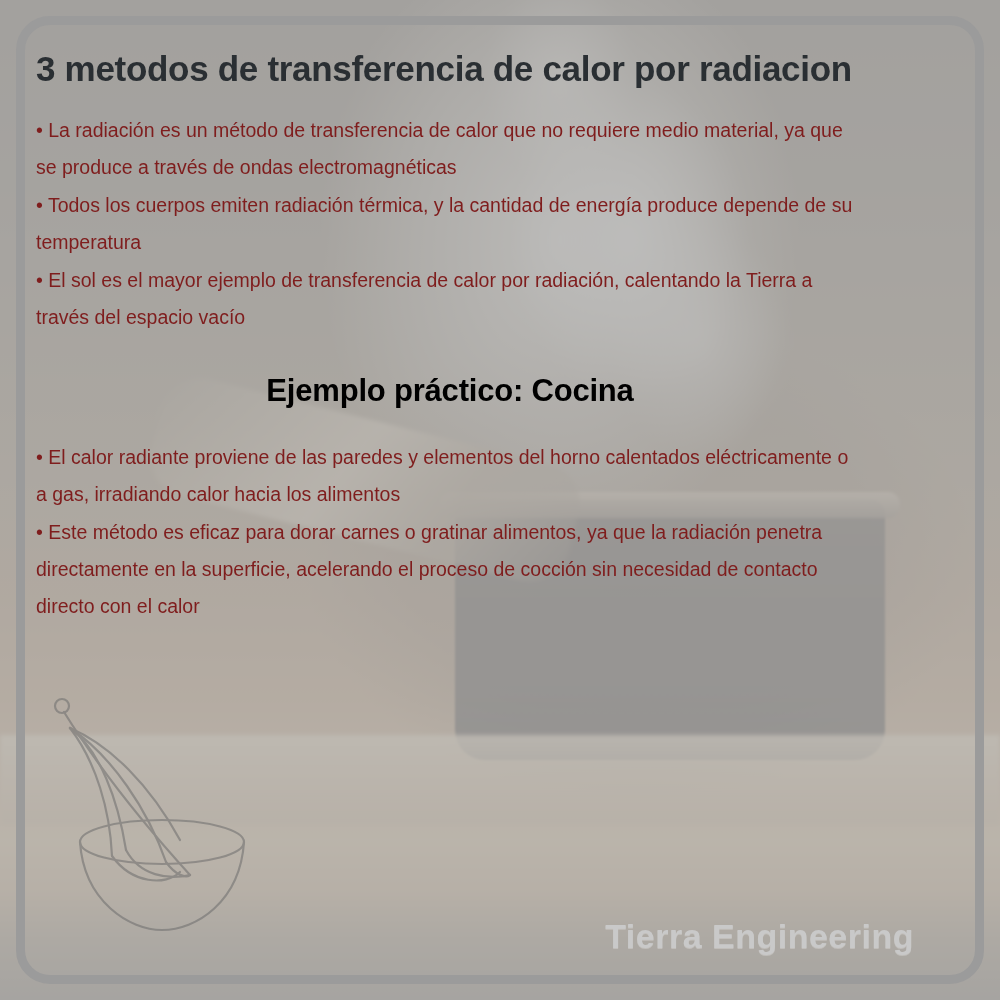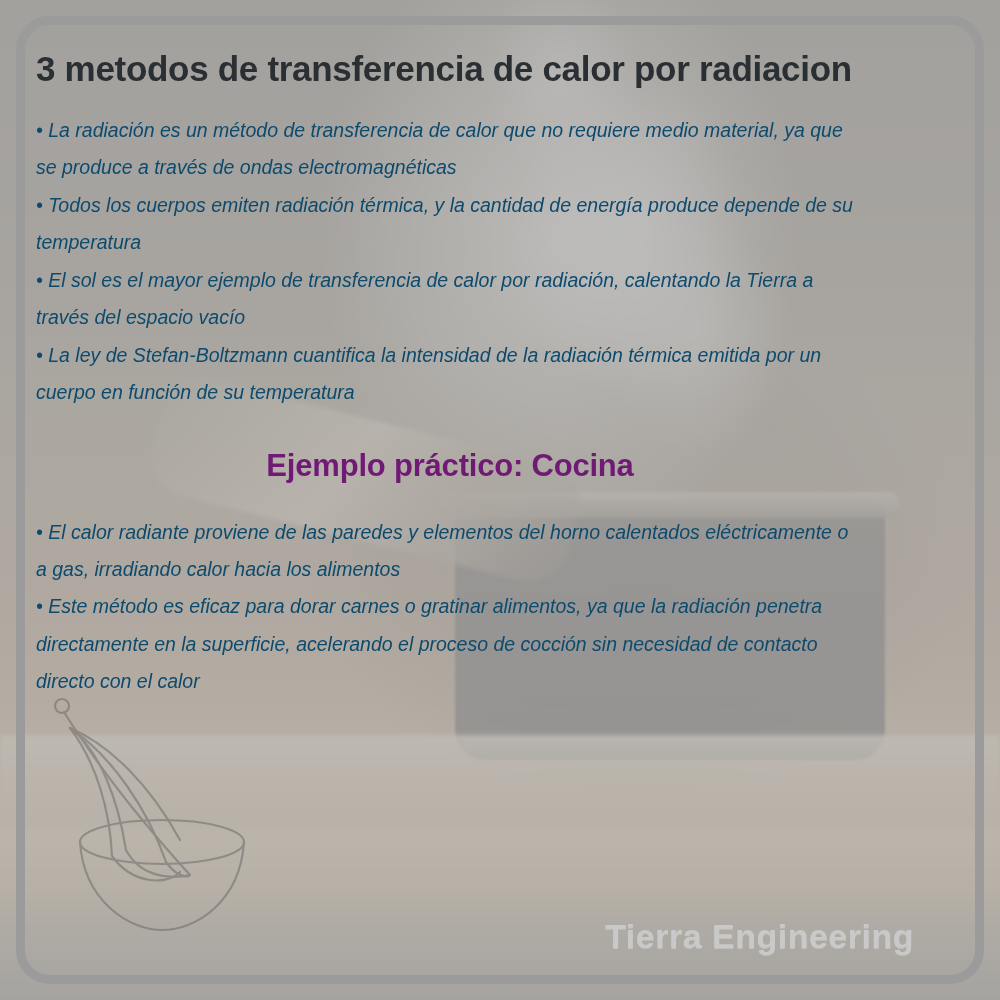--- a/index.html
+++ b/index.html
@@ -136,30 +136,29 @@
     line-height: 1.2;
     margin: 8px 0 22px 0;
     white-space: nowrap;
   }
 
   .bullets {
     margin: 0 0 4px 0;
   }
   .bullet {
     font-size: 19.5px;
-    color: #0c4a6e;
+    color: #7f1d1d;
     line-height: 1.92;
     margin: 0;
-    font-style: italic;
   }
 
   .subtitle {
     text-align: center;
     font-size: 31px;
-    color: #701a75;
+    color: #000000;
     margin: 36px 0 30px 0;
     letter-spacing: -0.2px;
   }
 
   
   .whisk {
     position: absolute;
     left: 40px;
     top: 690px;
     width: 280px;
@@ -209,21 +208,20 @@
     </g>
   </svg>
 
   <div class="content">
     <h1 class="title">3 metodos de transferencia de calor por radiacion</h1>
 
     <div class="bullets">
       <p class="bullet">• La radiación es un método de transferencia de calor que no requiere medio material, ya que se produce a través de ondas electromagnéticas</p>
       <p class="bullet">• Todos los cuerpos emiten radiación térmica, y la cantidad de energía produce depende de su temperatura</p>
       <p class="bullet">• El sol es el mayor ejemplo de transferencia de calor por radiación, calentando la Tierra a través del espacio vacío</p>
-      <p class="bullet">• La ley de Stefan-Boltzmann cuantifica la intensidad de la radiación térmica emitida por un cuerpo en función de su temperatura</p>
     </div>
 
     <h2 class="subtitle">Ejemplo práctico: Cocina</h2>
 
     <div class="bullets">
       <p class="bullet">• El calor radiante proviene de las paredes y elementos del horno calentados eléctricamente o a gas, irradiando calor hacia los alimentos</p>
       <p class="bullet">• Este método es eficaz para dorar carnes o gratinar alimentos, ya que la radiación penetra directamente en la superficie, acelerando el proceso de cocción sin necesidad de contacto directo con el calor</p>
     </div>
   </div>
 

